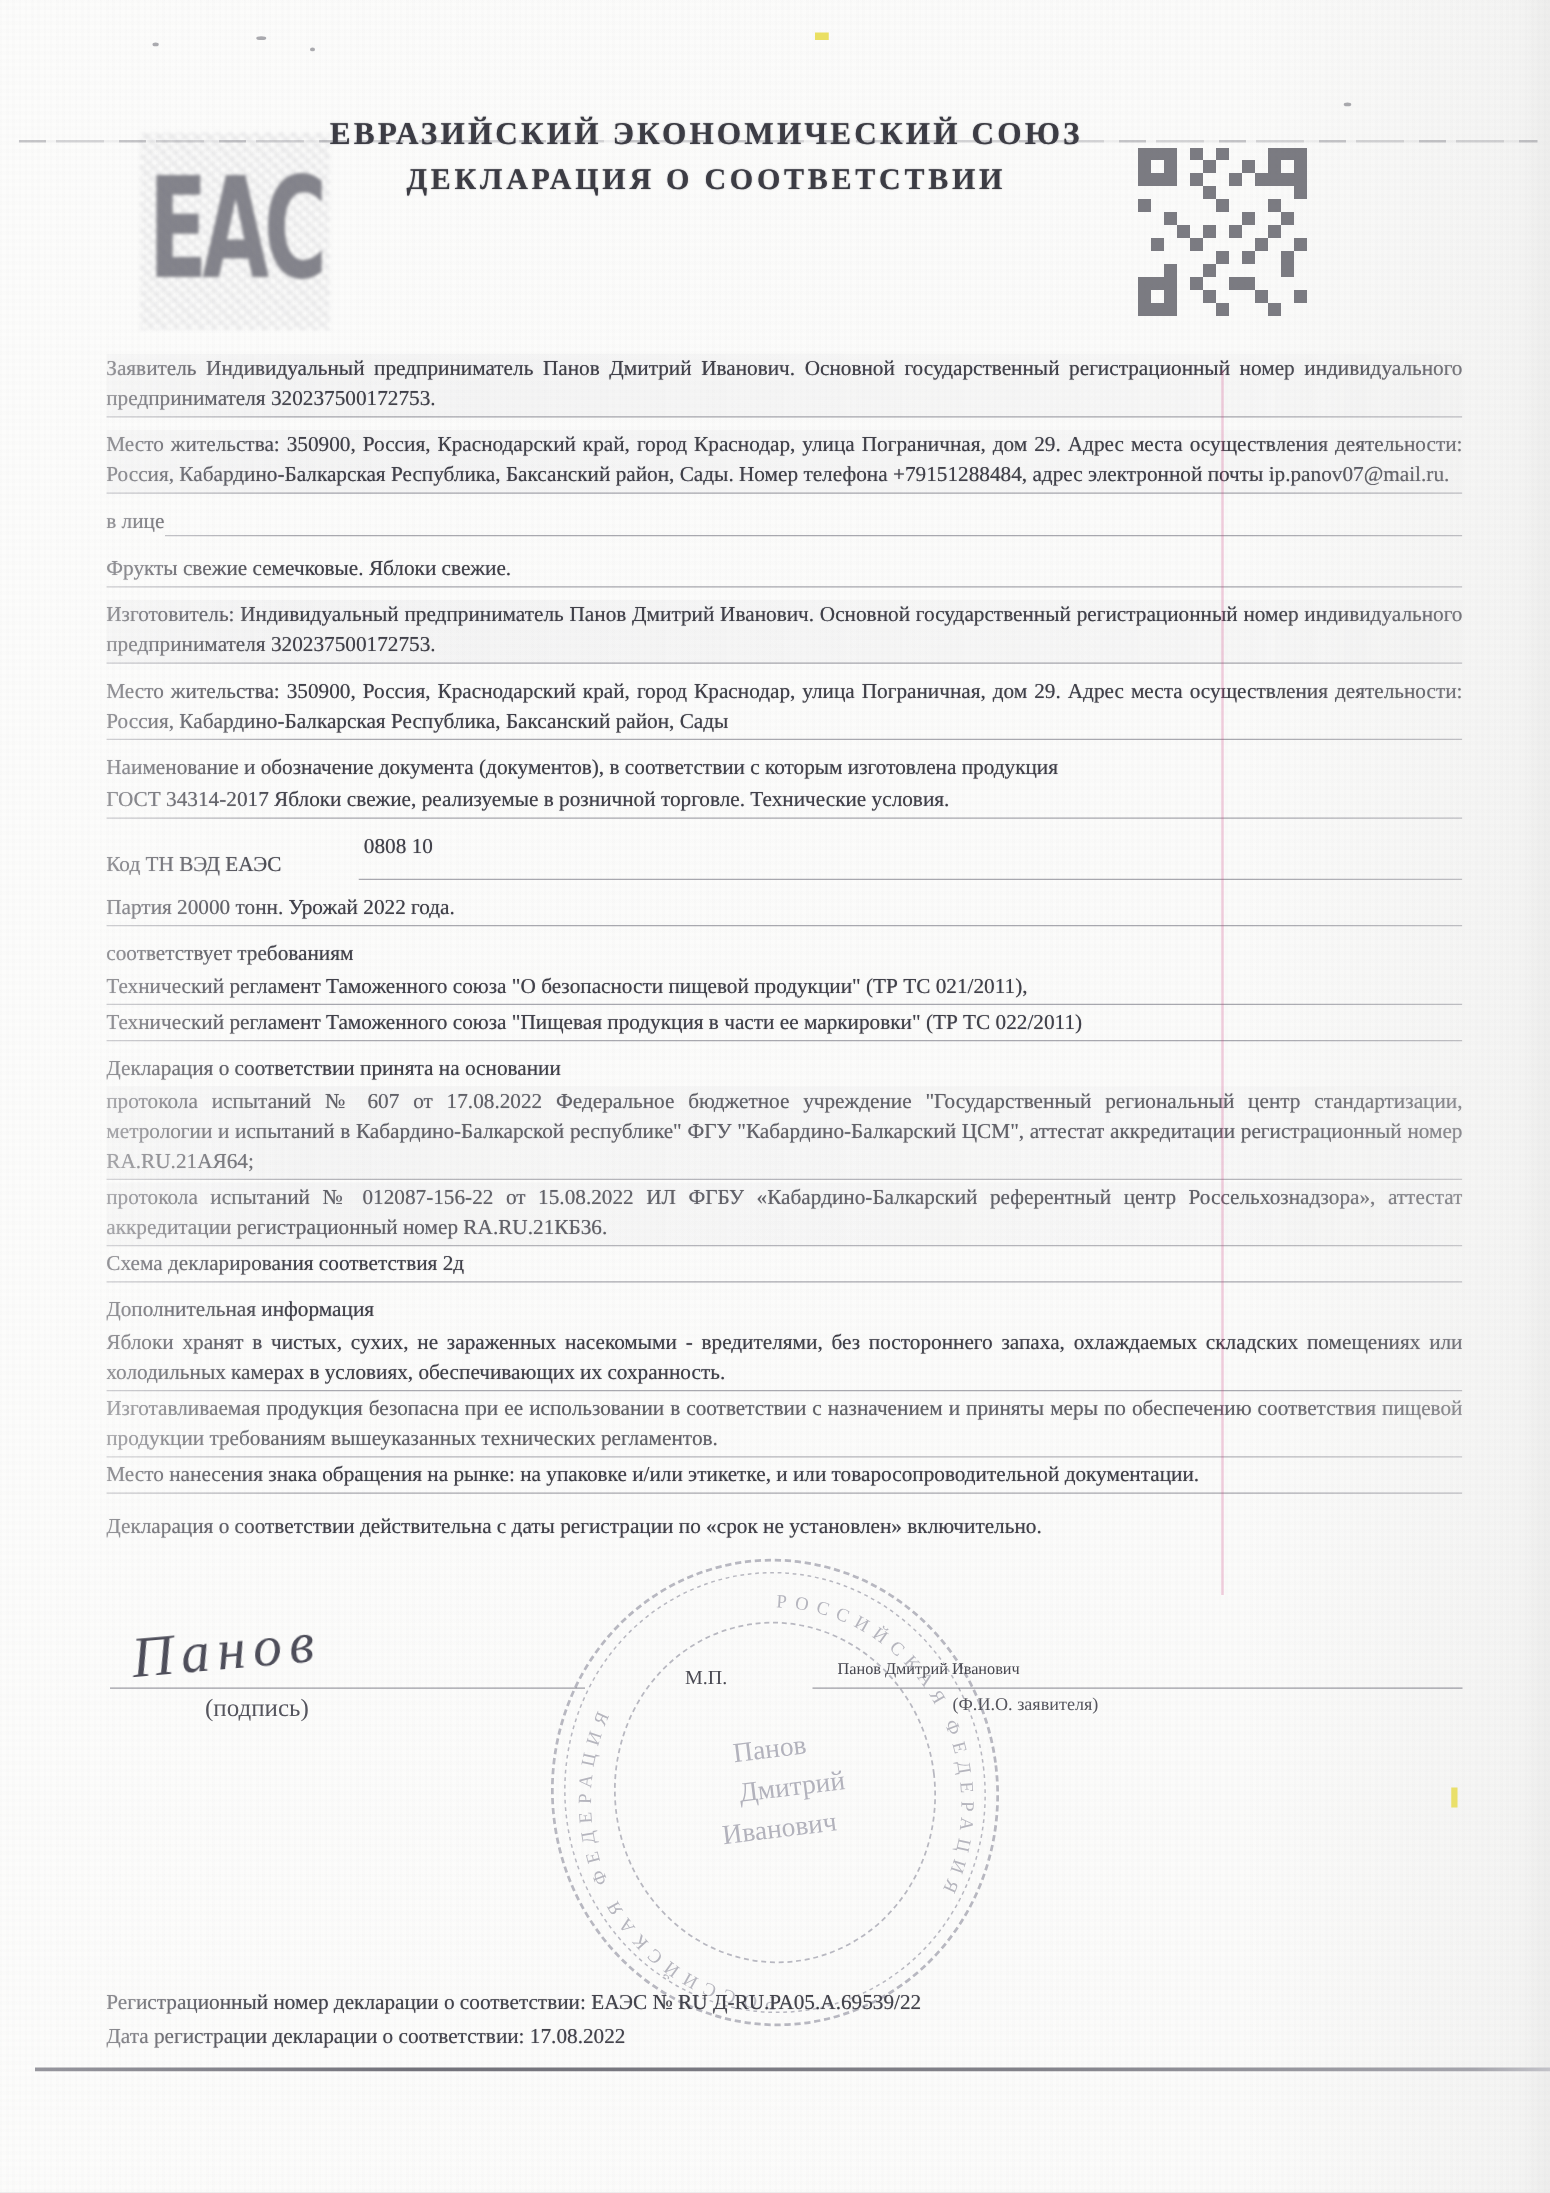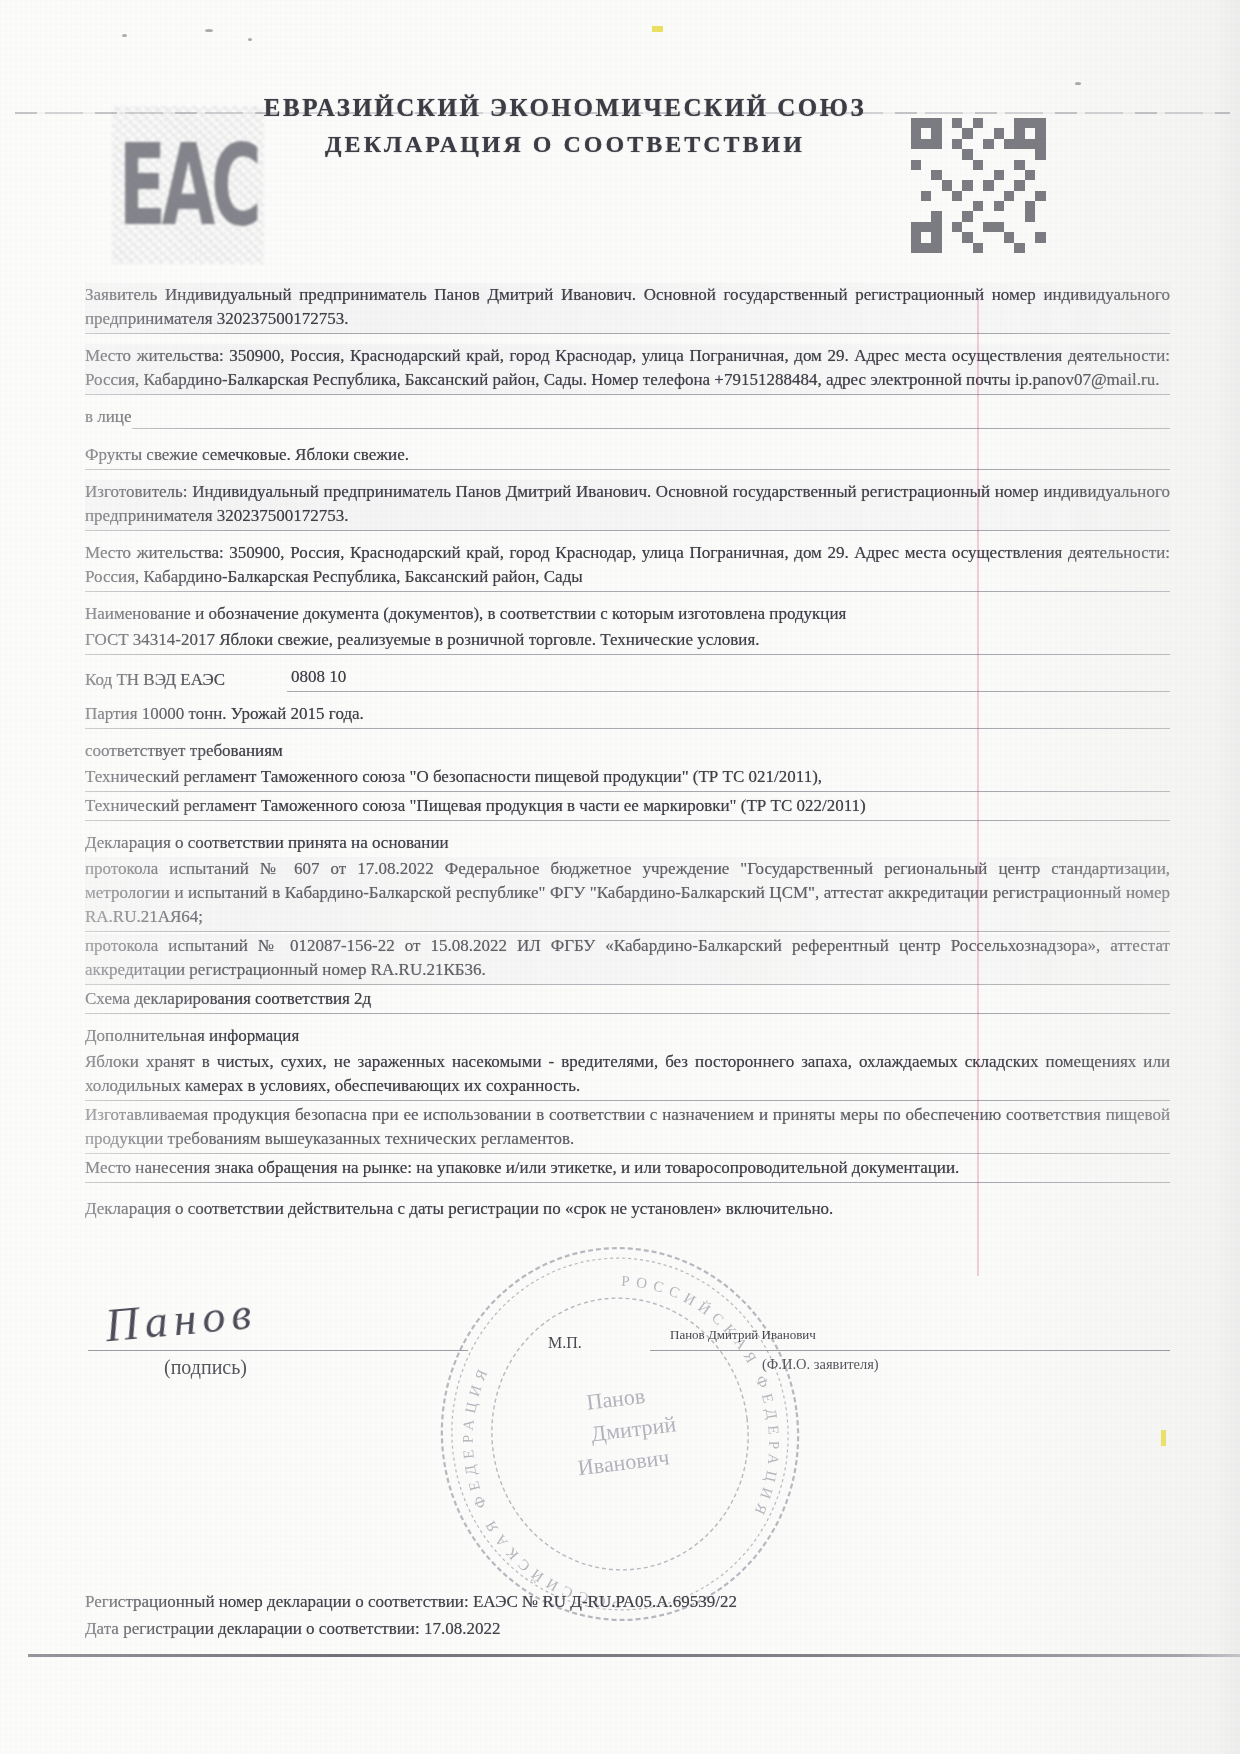--- a/index.html
+++ b/index.html
@@ -35,21 +35,21 @@
     -webkit-mask-image:linear-gradient(90deg, rgba(0,0,0,.55) 0, #000 14%, #000 84%, rgba(0,0,0,.7) 100%);
     mask-image:linear-gradient(90deg, rgba(0,0,0,.55) 0, #000 14%, #000 84%, rgba(0,0,0,.7) 100%);}
   .r{margin:0 0 10px 0;}
   .j{text-align:justify;}
   .u{border-bottom:1.4px solid rgba(100,100,115,.55);padding-bottom:2px;}
   .shade{background:linear-gradient(90deg, rgba(190,190,200,.14), rgba(190,190,200,.05));}
   .fade{opacity:.82;}
   .mb2{margin-bottom:2px;} .mb10{margin-bottom:10px;} .mb14{margin-bottom:14px;}
   .flexrow{display:flex;align-items:flex-end;}
   .flexrow .lbl{white-space:nowrap;}
-  .flexrow .val{white-space:nowrap;margin-left:62px;border-bottom:1.4px solid rgba(100,100,115,.55);padding:0 18px 2px 4px;}
+  .flexrow .val{white-space:nowrap;margin-left:62px;border-bottom:1.4px solid rgba(100,100,115,.55);padding:0 18px 14px 4px;}
   .flexrow .fill{flex:1;border-bottom:1.4px solid rgba(100,100,115,.55);height:22px;}
   
   .sig-area{position:absolute;left:0;top:0;width:1240px;height:1754px;pointer-events:none;
     color:#45454f;font-size:16px;}
   .stamp{position:absolute;left:418px;top:1238px;opacity:.62;transform:rotate(-7deg);}
   .sig-script{position:absolute;left:105px;top:1288px;width:260px;
     font-style:italic;font-size:46px;color:#4e4e5c;transform:rotate(-5deg);
     filter:blur(.5px);letter-spacing:6px;}
   .sig-line-l{position:absolute;left:88px;top:1350px;width:380px;border-bottom:1.6px solid rgba(95,95,110,.6);}
   .sig-cap-l{position:absolute;left:164px;top:1356px;font-size:20px;color:#55555f;}
@@ -147,21 +147,21 @@
       <p class="r u mb10">Фрукты  свежие семечковые. Яблоки свежие.</p>
       <p class="r j u shade mb10">Изготовитель: Индивидуальный предприниматель Панов Дмитрий Иванович. Основной государственный регистрационный номер индивидуального предпринимателя 320237500172753.</p>
       <p class="r j u mb10">Место жительства: 350900, Россия, Краснодарский край, город Краснодар, улица Пограничная, дом 29. Адрес места осуществления деятельности: Россия, Кабардино-Балкарская Республика, Баксанский район, Сады</p>
       <p class="r mb2">Наименование и обозначение документа (документов), в соответствии с которым изготовлена продукция</p>
       <p class="r u mb10">ГОСТ 34314-2017 Яблоки свежие, реализуемые в розничной торговле. Технические условия.</p>
       <div class="r flexrow mb10">
         <span class="lbl">Код ТН ВЭД ЕАЭС</span>
         <span class="val">0808 10</span>
         <span class="fill"></span>
       </div>
-      <p class="r u mb10">Партия 10000 тонн. Урожай 2015 года.</p>
+      <p class="r u mb10">Партия 20000 тонн. Урожай 2022 года.</p>
       <p class="r mb2">соответствует требованиям</p>
       <p class="r u mb2">Технический регламент Таможенного союза "О безопасности пищевой продукции" (ТР ТС 021/2011),</p>
       <p class="r u mb10">Технический регламент Таможенного союза "Пищевая продукция в части ее маркировки" (ТР ТС 022/2011)</p>
       <p class="r mb2">Декларация о соответствии принята на основании</p>
       <p class="r j u shade fade mb2">протокола испытаний № 607 от 17.08.2022 Федеральное бюджетное учреждение "Государственный региональный центр стандартизации, метрологии и испытаний в Кабардино-Балкарской республике" ФГУ "Кабардино-Балкарский ЦСМ", аттестат аккредитации регистрационный номер RA.RU.21АЯ64;</p>
       <p class="r j u shade fade mb2">протокола испытаний № 012087-156-22 от 15.08.2022 ИЛ ФГБУ «Кабардино-Балкарский референтный центр Россельхознадзора», аттестат аккредитации регистрационный номер RA.RU.21КБ36.</p>
       <p class="r u mb10">Схема декларирования соответствия 2д</p>
       <p class="r mb2">Дополнительная информация</p>
       <p class="r j u mb2">Яблоки хранят в чистых, сухих, не зараженных насекомыми - вредителями, без постороннего запаха, охлаждаемых складских помещениях или холодильных камерах в условиях, обеспечивающих их сохранность.</p>
       <p class="r j u fade mb2">Изготавливаемая продукция безопасна при ее использовании в соответствии с назначением и приняты меры по обеспечению соответствия пищевой продукции требованиям вышеуказанных технических регламентов.</p>

